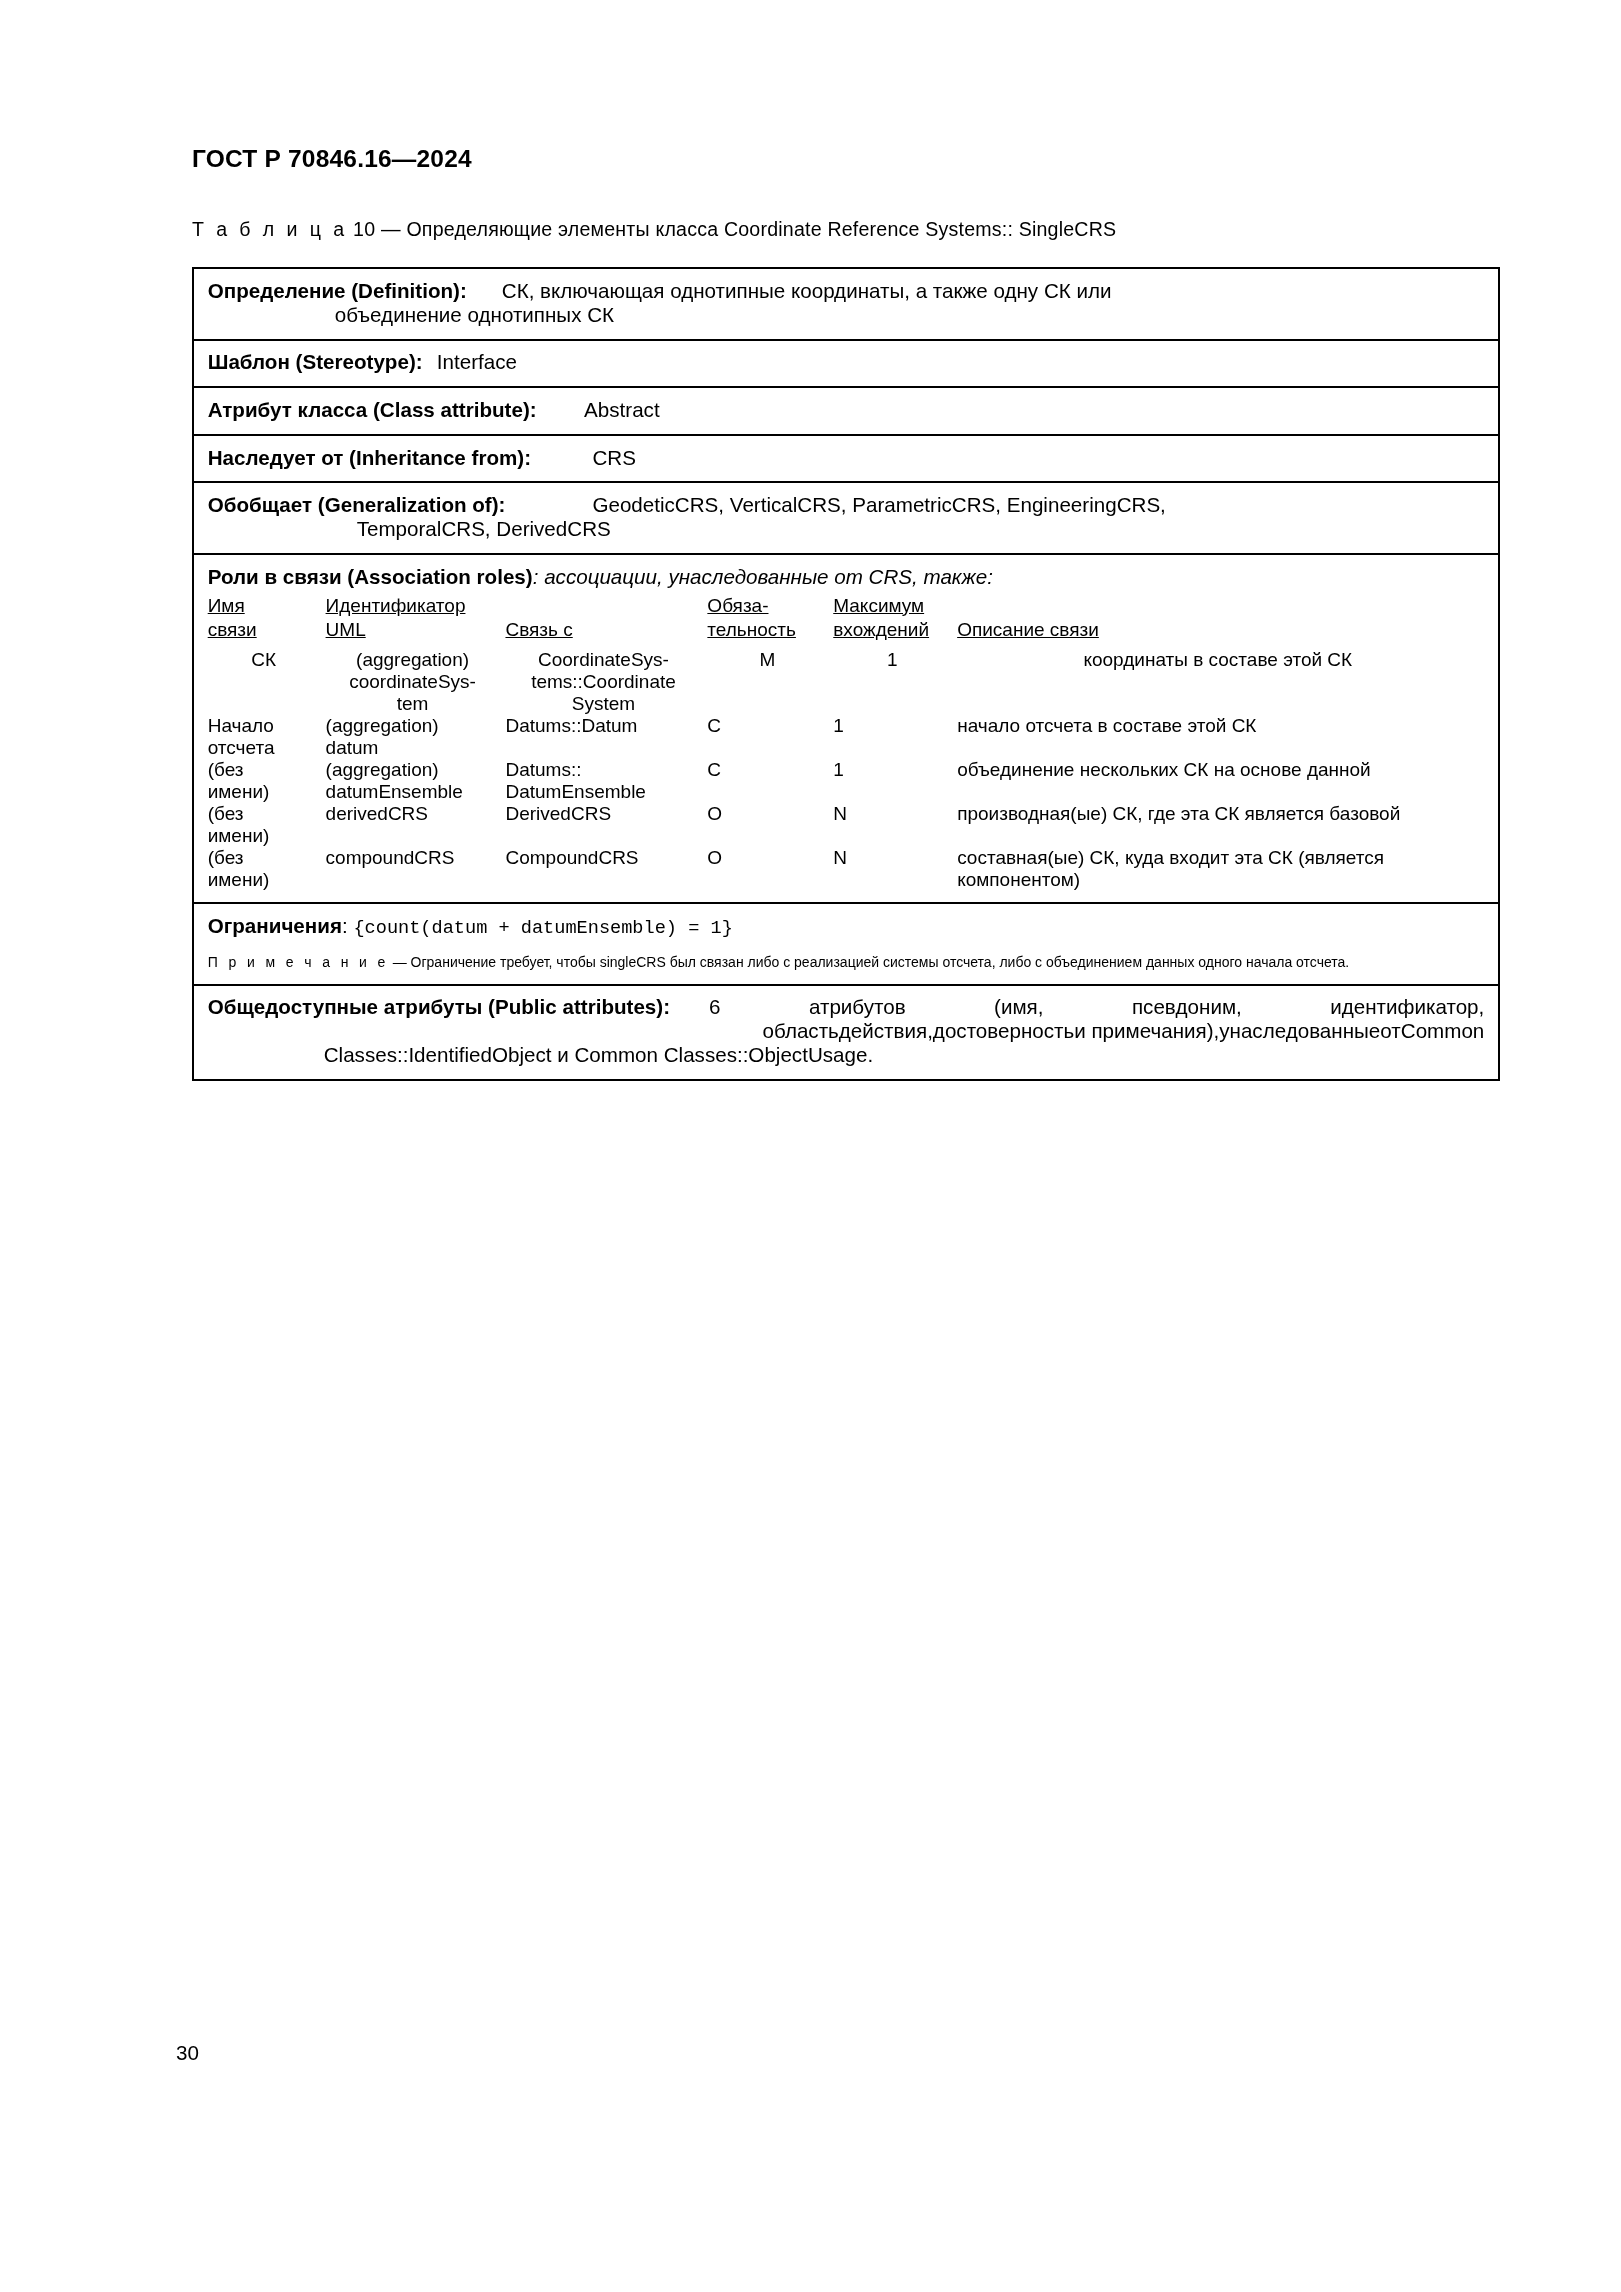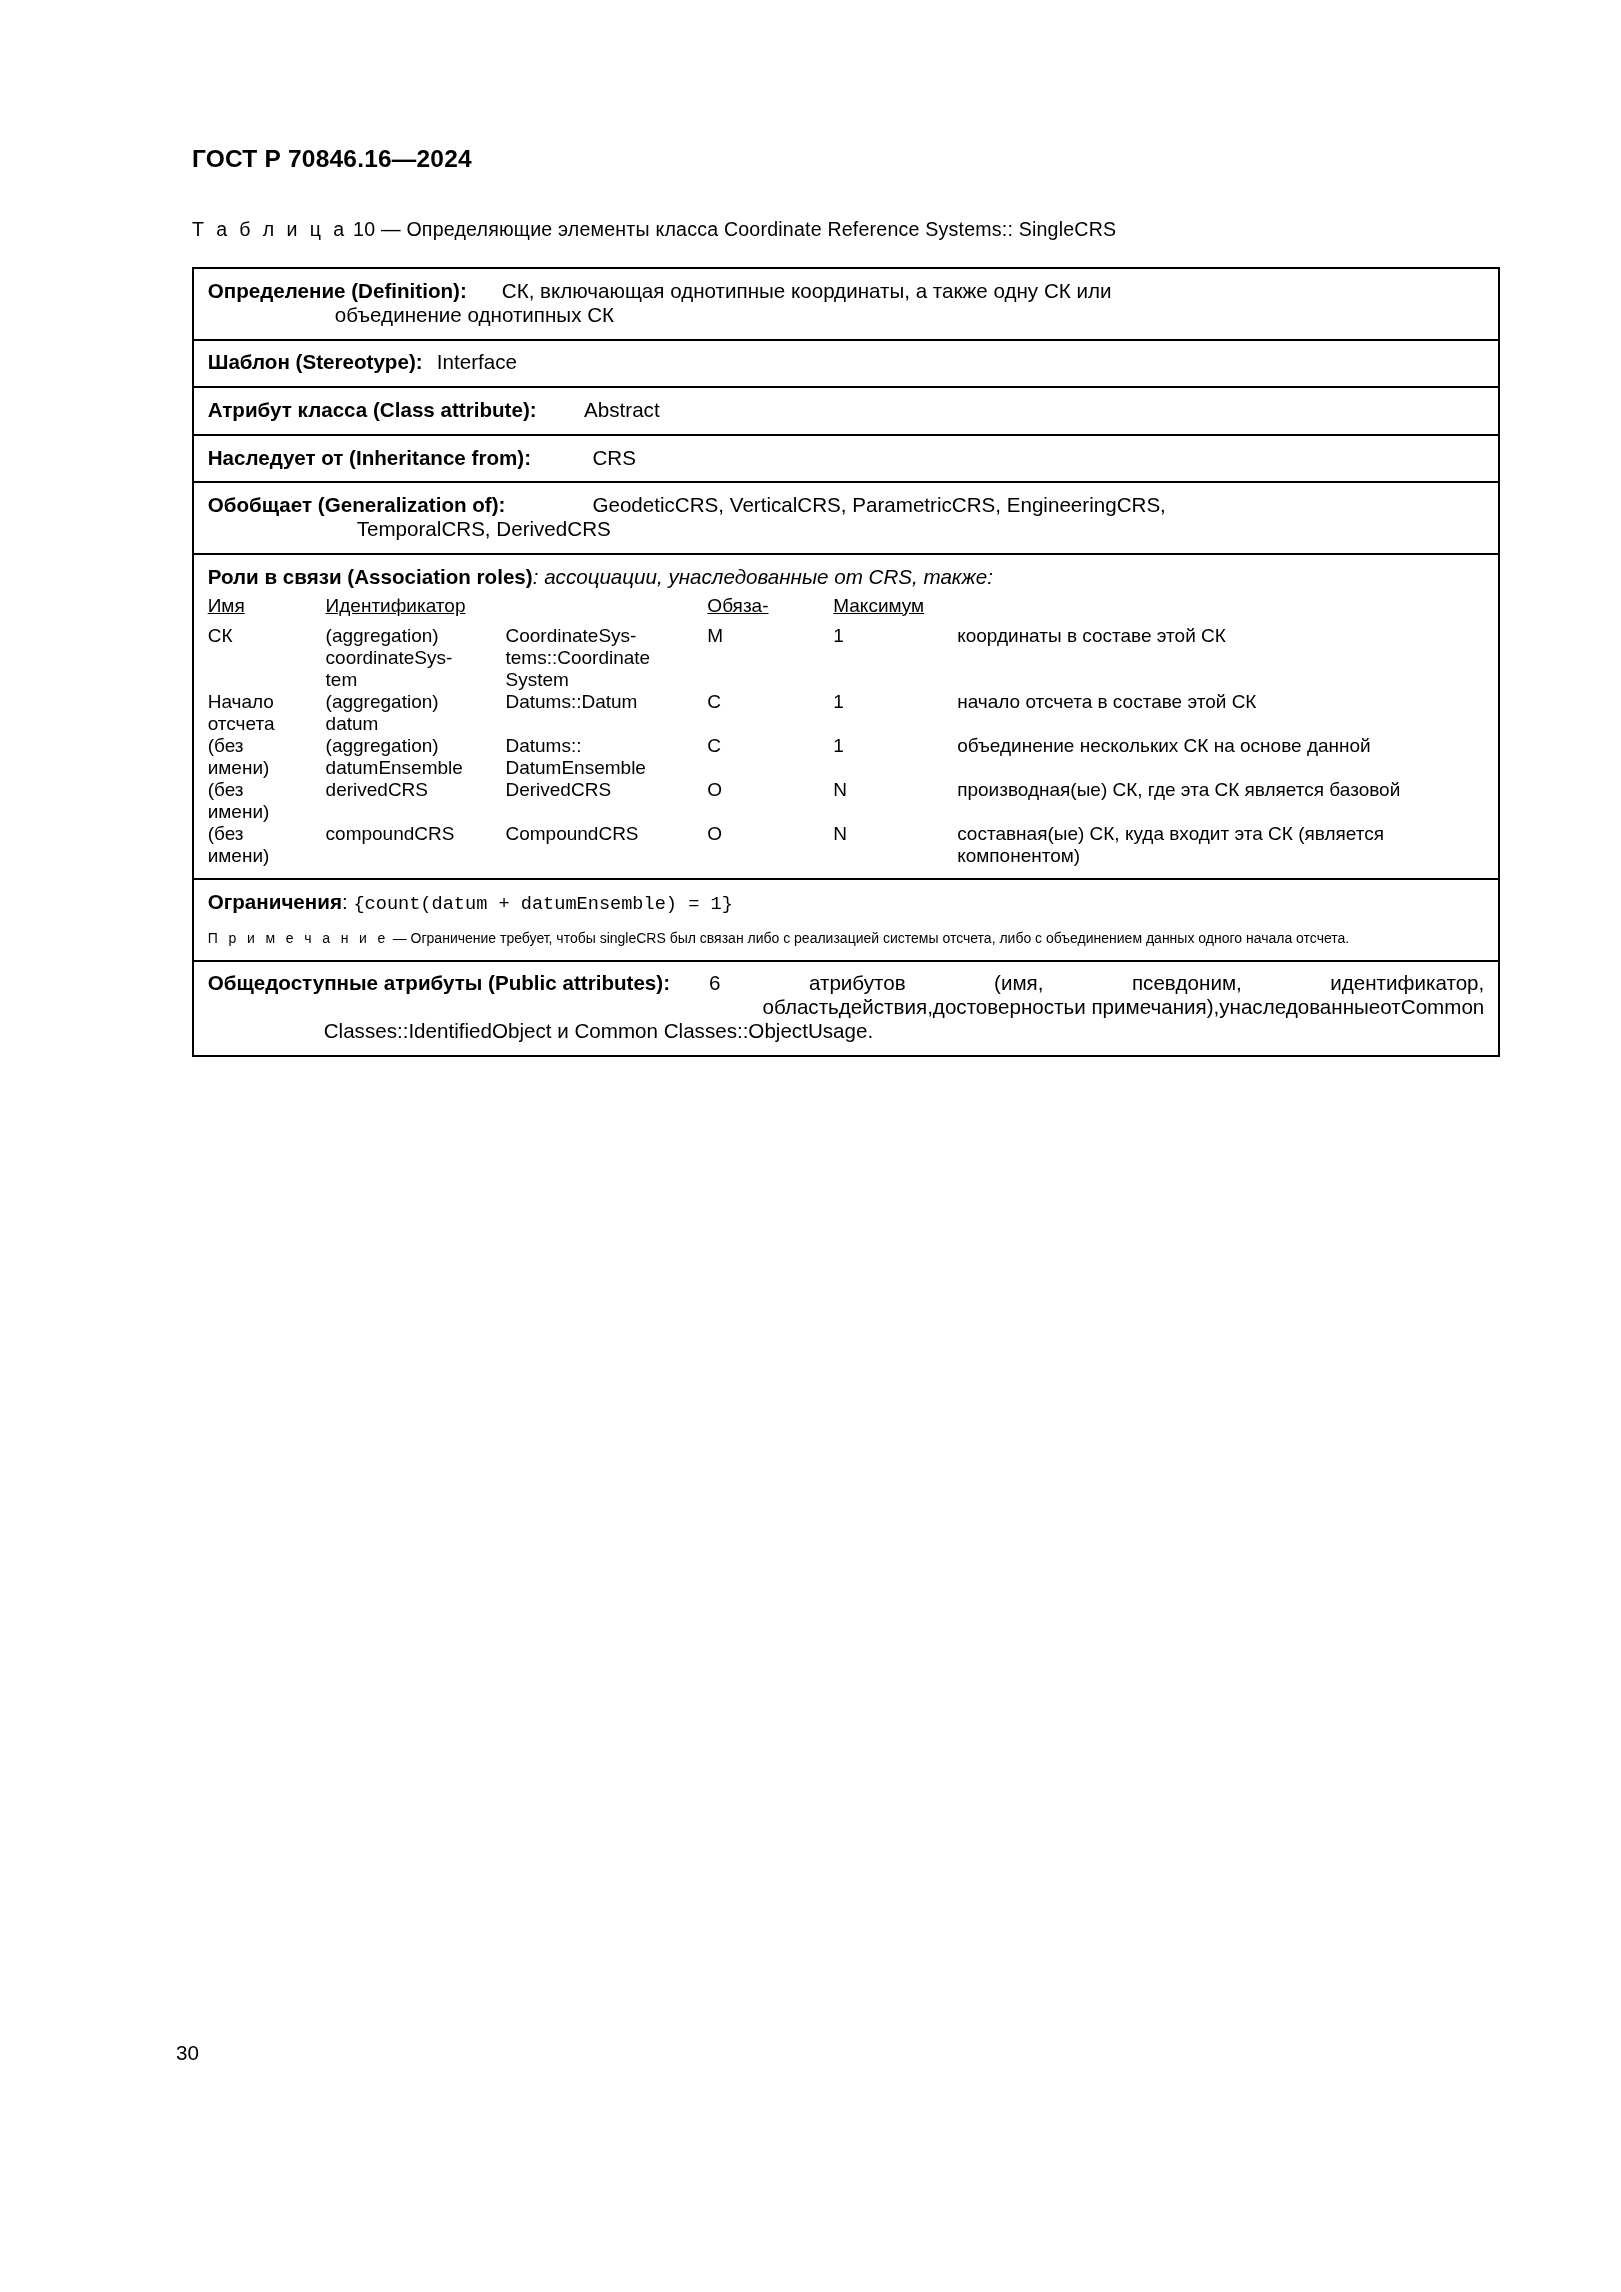--- a/index.html
+++ b/index.html
@@ -107,21 +107,21 @@
   }
   .u { text-decoration: underline; }
   .col-name { width: 112px; }
   .col-uml { width: 174px; }
   .col-with { width: 196px; }
   .col-oblig { width: 120px; text-align: left;}
   .col-max { width: 118px; margin-left: 18px; }
   .col-desc { width: auto; }
   td.c-oblig, td.c-max { text-align: left; padding-left: 15.7px; }
   .arow td { padding-top: 19.6px; }
-  .arow.first td { padding-top: 5.9px; }
+  .arow.first td { padding-top: 5.9px; text-align: center; }
   .desc-just { text-align: justify; }
 
   .r-constr { font-size: 20.6px; }
   .mono { font-family: "Liberation Mono", monospace; font-size: 18.6px; }
   .note {
     font-size: 14px;
     margin-top: 13.7px;
     text-align: justify;
     line-height: 1.35;
   }
@@ -195,20 +195,28 @@
       <table class="assoc">
         <thead>
           <tr>
             <th class="col-name"><span class="u">Имя</span></th>
             <th class="col-uml"><span class="u">Идентификатор</span></th>
             <th class="col-with"><span></span></th>
             <th class="col-oblig"><span class="u">Обяза-</span></th>
             <th class="col-max"><span class="u">Максимум</span></th>
             <th class="col-desc"><span></span></th>
           </tr>
+          <tr>
+            <th><span class="u">связи</span></th>
+            <th><span class="u">UML</span></th>
+            <th><span class="u">Связь с</span></th>
+            <th><span class="u">тельность</span></th>
+            <th><span class="u">вхождений</span></th>
+            <th><span class="u">Описание связи</span></th>
+          </tr>
         </thead>
         <tbody>
           <tr class="arow first">
             <td>СК</td>
             <td>
               <div>(aggregation)</div>
               <div>coordinateSys-</div>
               <div>tem</div>
             </td>
             <td>

